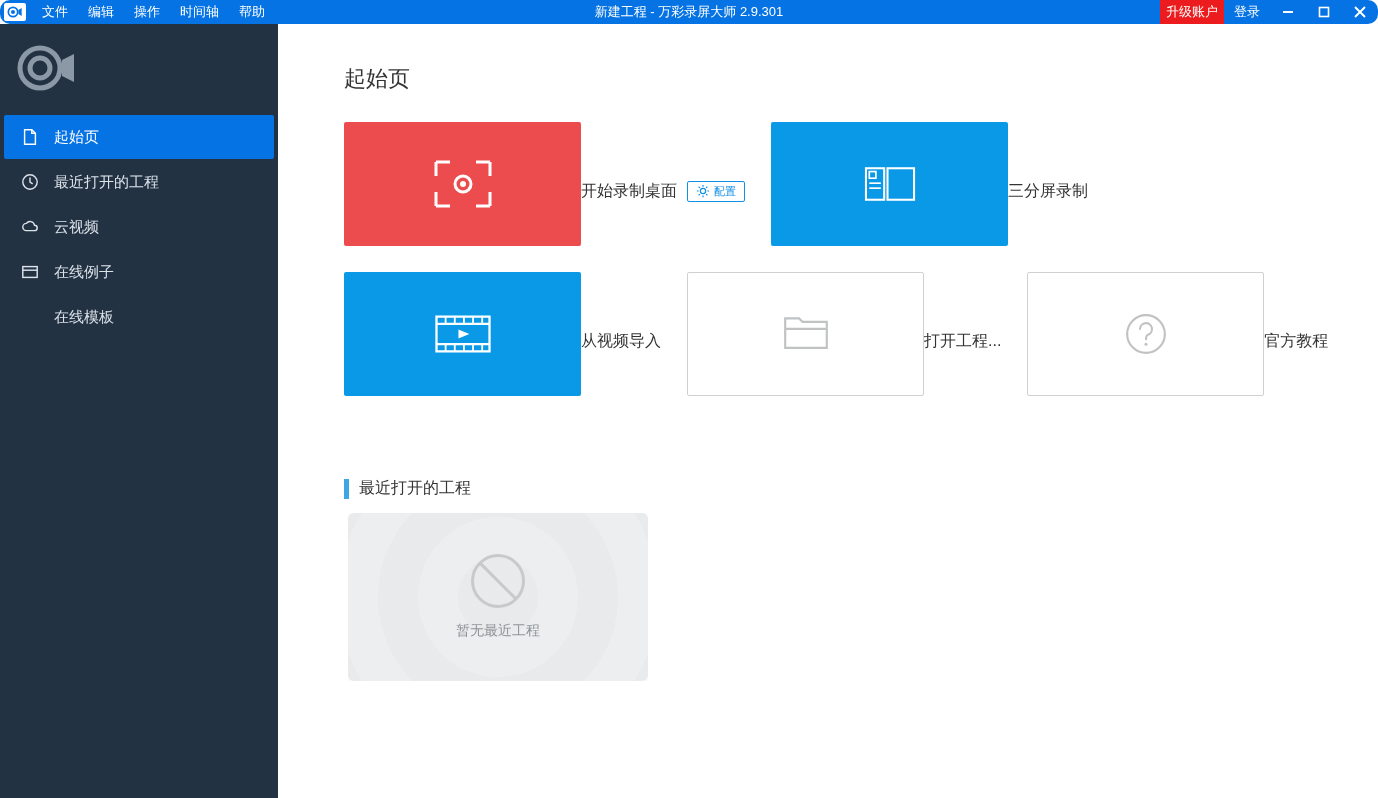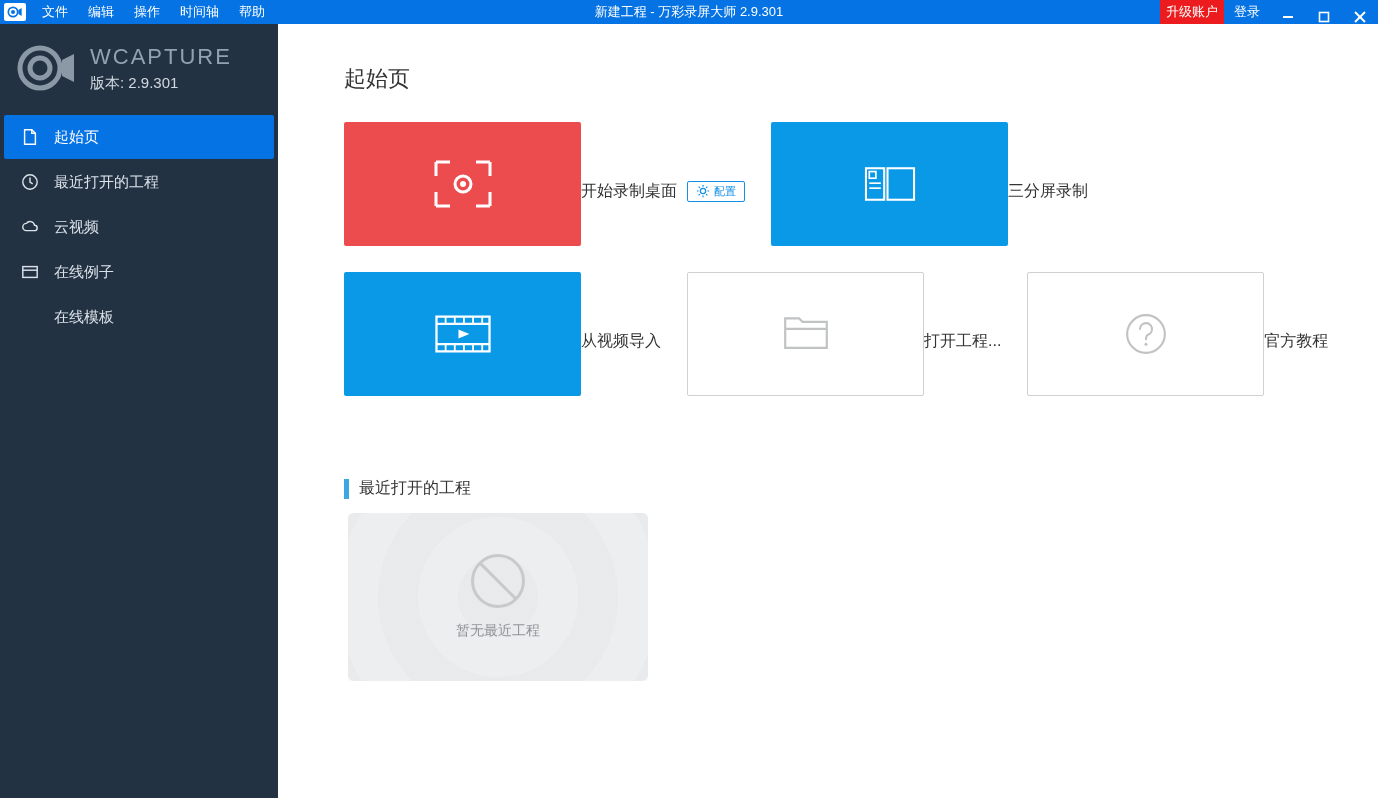--- a/index.html
+++ b/index.html
@@ -1,24 +1,24 @@
 <!DOCTYPE html>
 <html><head>
 <meta charset="utf-8">
 <style>
 * { margin: 0; padding: 0; box-sizing: border-box; font-family: "Microsoft YaHei", "PingFang SC", sans-serif; }
 body { width: 1378px; height: 798px; overflow: hidden; background: #fff; }
 
 
-.titlebar { height: 24px; background: #0573e4; display: flex; align-items: center; color: #fff; font-size: 13px; position: relative; }
+.titlebar { height: 24px; background: #0573e4; display: flex; align-items: center; color: #fff; font-size: 13px; position: relative; border-radius: 10px; }
 .titlebar .app-icon { width: 22px; height: 18px; margin-left: 4px; margin-right: 6px; background: #fff; border-radius: 2px; display: flex; align-items: center; justify-content: center; }
 .titlebar .app-icon svg { width: 16px; height: 14px; }
 .titlebar .menu-item { padding: 0 10px; height: 24px; line-height: 24px; cursor: pointer; }
 .titlebar .title-text { position: absolute; left: 50%; transform: translateX(-50%); font-size: 13px; }
-.titlebar .right-controls { margin-left: auto; display: flex; align-items: flex-end; height: 24px; }
+.titlebar .right-controls { margin-left: auto; display: flex; align-items: center; height: 24px; }
 .titlebar .upgrade { background: #ec1c1e; padding: 0 6px; line-height: 24px; font-size: 13px; cursor: pointer; }
 .titlebar .login { padding: 0 10px; line-height: 24px; cursor: pointer; }
 .titlebar .win-btn { width: 36px; display: flex; align-items: center; justify-content: center; cursor: pointer; }
 
 
 .main { display: flex; height: calc(798px - 24px); }
 
 
 .sidebar { width: 278px; background: #233242; color: #dbe2ea; display: flex; flex-direction: column; }
 .brand { display: flex; align-items: center; padding: 18px 16px 10px 16px; gap: 14px; }
@@ -97,24 +97,20 @@
 <div class="main">
 
   <div class="sidebar">
     <div class="brand">
       <div class="brand-logo">
         <svg viewBox="0 0 60 52" width="60" height="52">
           <circle cx="24" cy="26" r="20" fill="none" stroke="#8b99a7" stroke-width="5"></circle>
           <circle cx="24" cy="26" r="10" fill="none" stroke="#8b99a7" stroke-width="5"></circle>
           <path d="M46 18 L58 12 L58 40 L46 34 Z" fill="#8b99a7"></path>
         </svg>
-      </div>
-      <div class="brand-text">
-        <div class="brand-title">WCAPTURE</div>
-        <div class="brand-version">版本: 2.9.301</div>
       </div>
     </div>
     <div class="nav-list">
       <div class="nav-item active">
         <span class="nav-icon">
           <svg viewBox="0 0 20 20" width="18" height="18">
               <path d="M4 2 h8 l4 4 v12 h-12 z" fill="none" stroke="#fff" stroke-width="1.6"></path>
               <path d="M12 2 v4 h4" fill="none" stroke="#fff" stroke-width="1.6"></path>
             </svg>
         </span>

